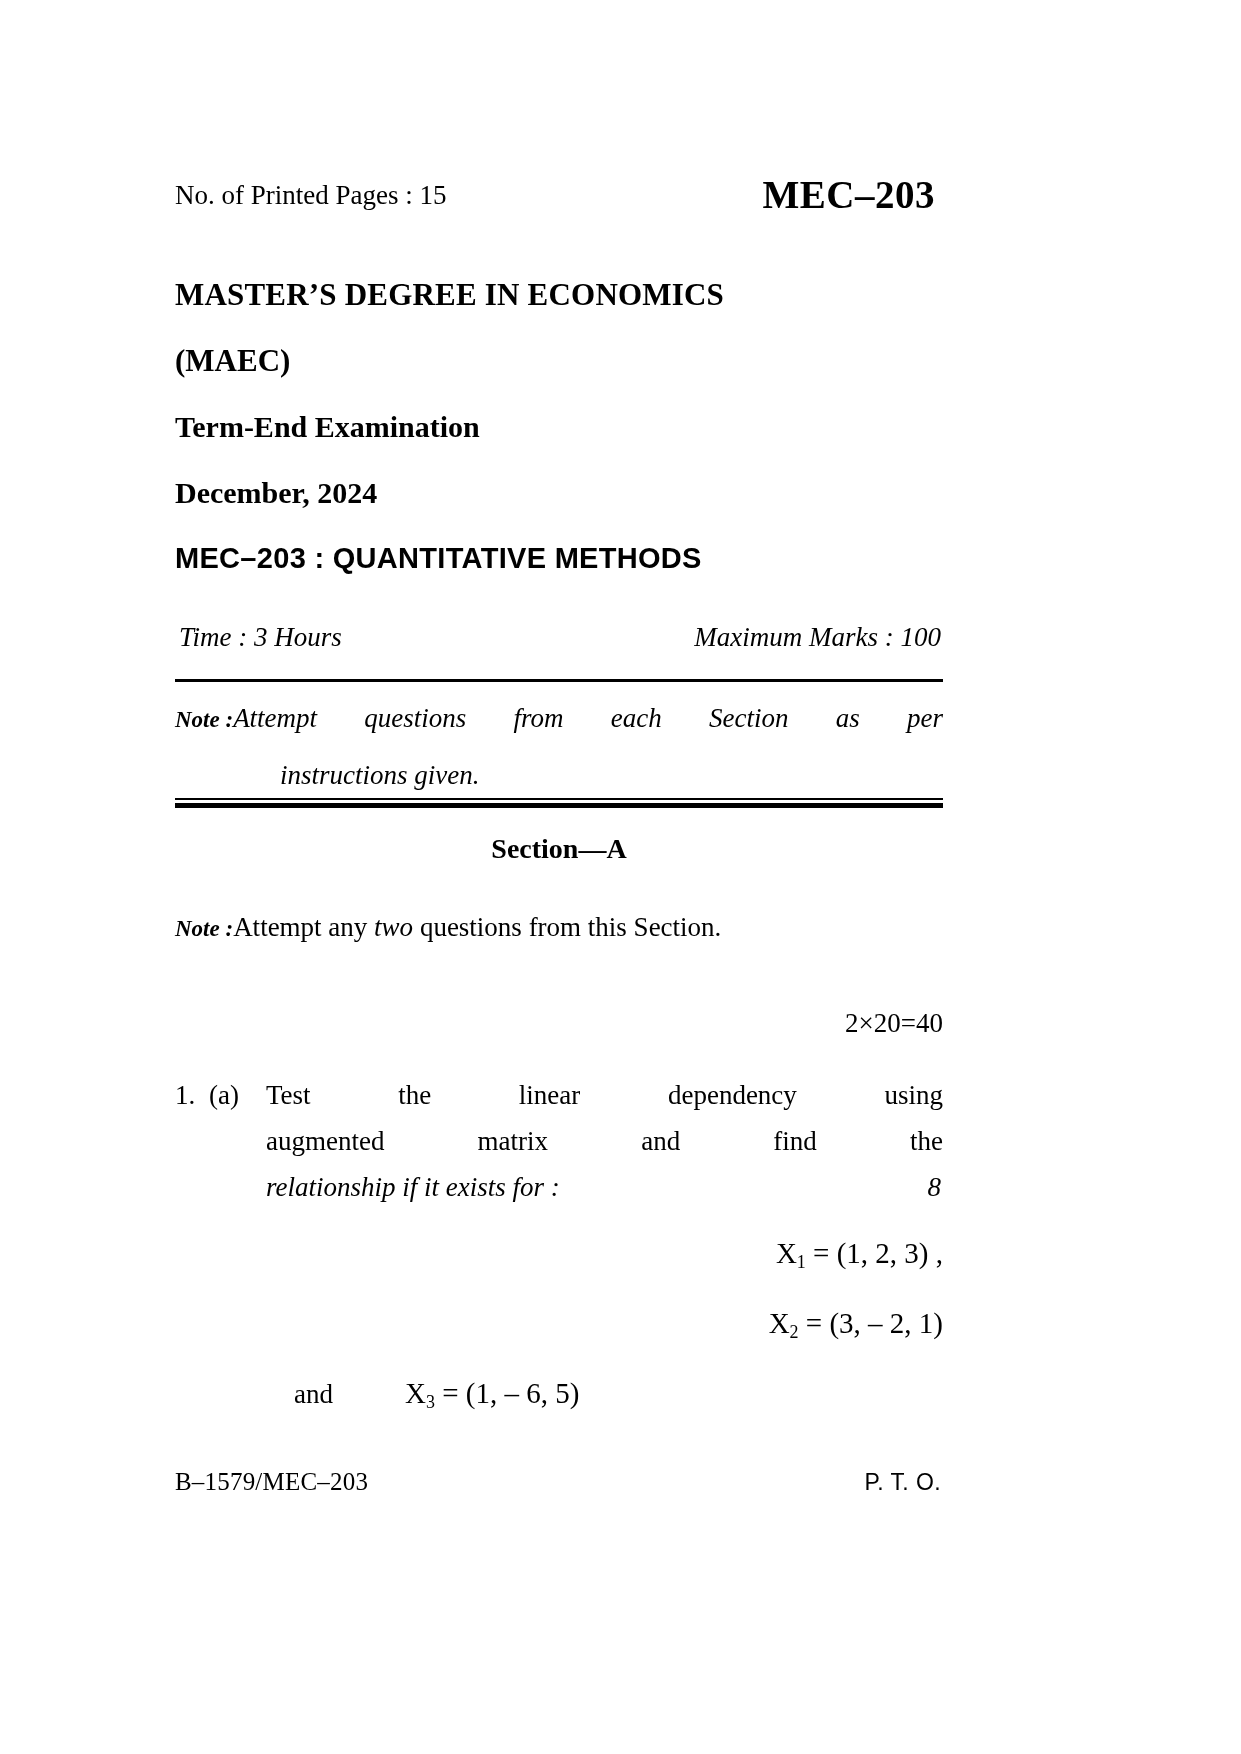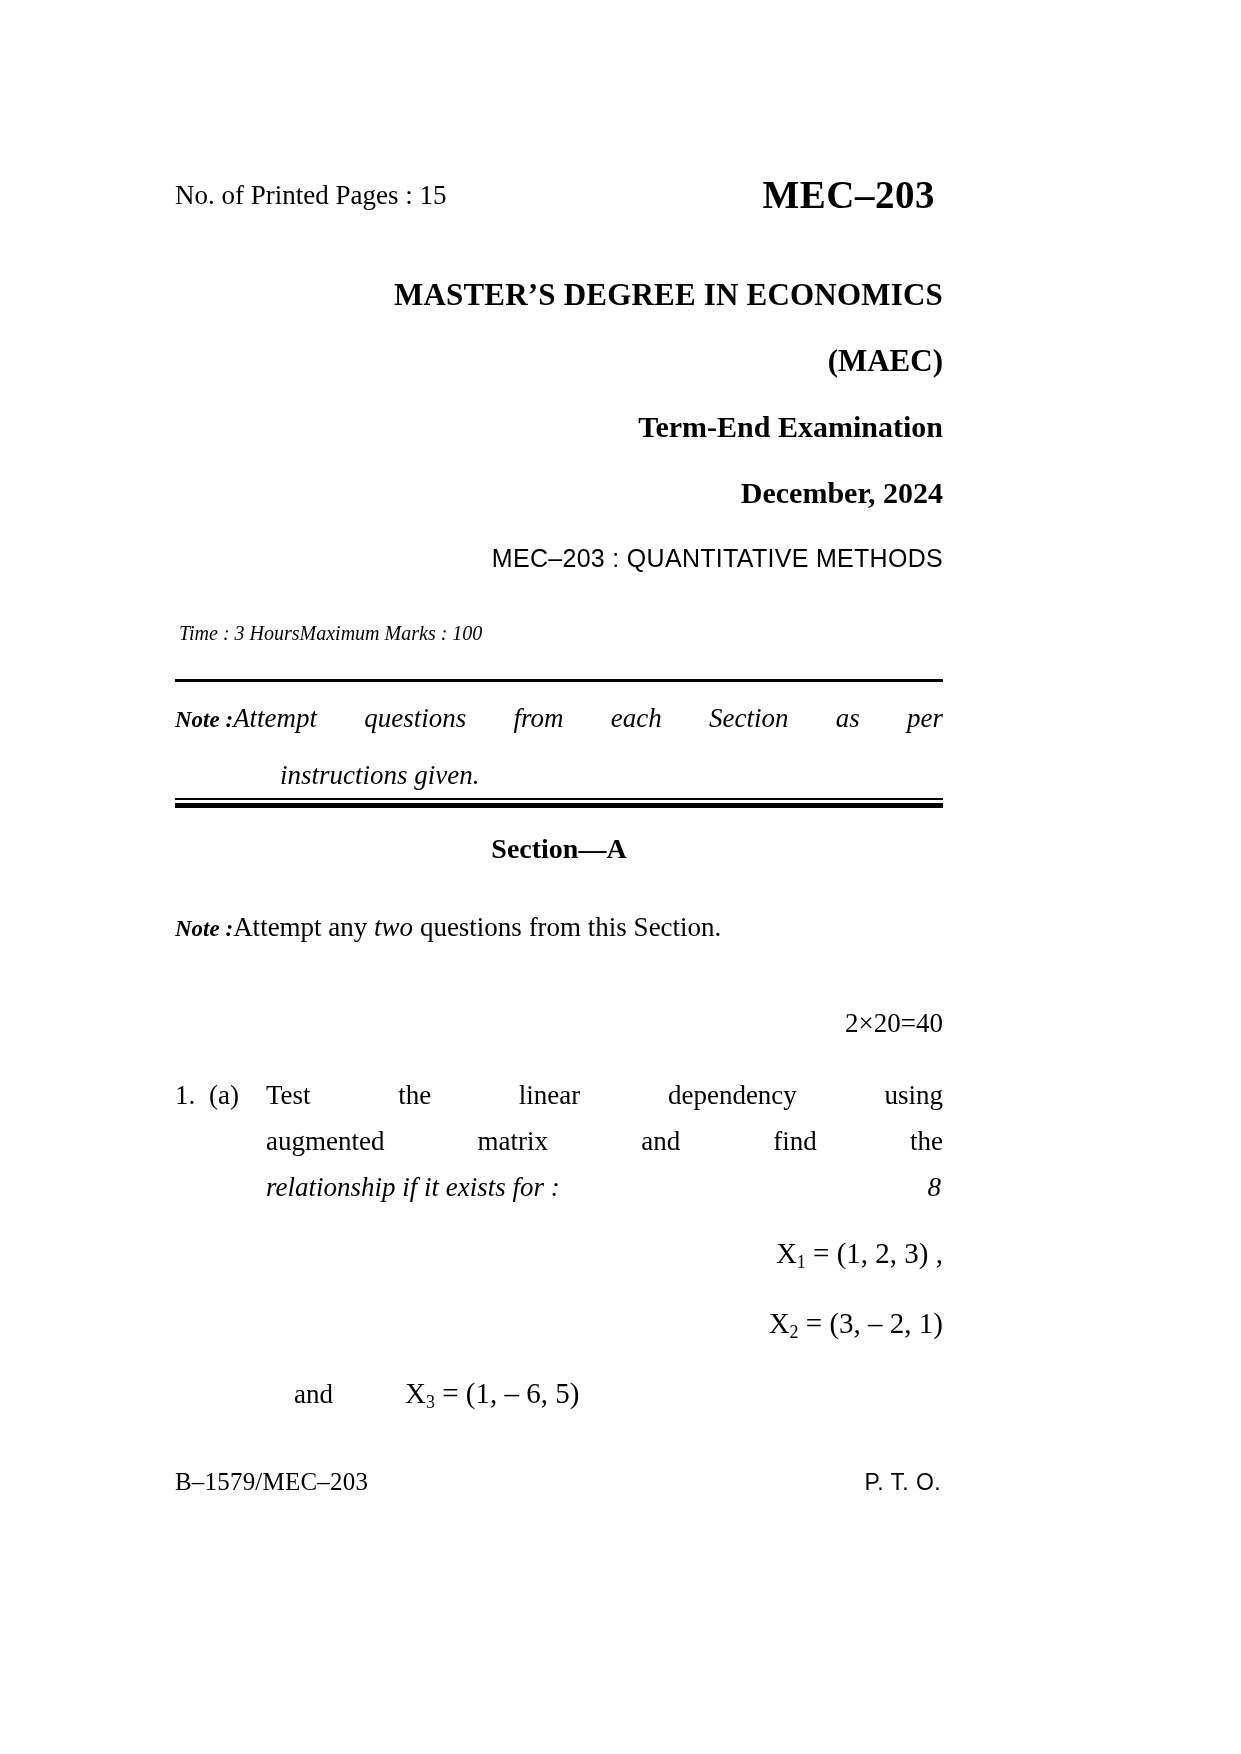--- a/index.html
+++ b/index.html
@@ -49,21 +49,21 @@
     position: relative;
     top: 4px;
   }
 
   
   .title-block {
     position: absolute;
     left: 0;
     top: 262px;
     width: 768px;
-    text-align: right;
+    text-align: left;
   }
   .t-line {
     font-weight: bold;
     font-family: "Liberation Serif", serif;
   }
   .t-degree {
     font-size: 31px;
     line-height: 66px;
     letter-spacing: 0.2px;
   }
@@ -73,38 +73,38 @@
   }
   .t-exam {
     font-size: 30px;
     line-height: 66px;
   }
   .t-date {
     font-size: 30px;
     line-height: 66px;
   }
   .t-subject {
-    font-size: 25px;
+    font-size: 29px;
     line-height: 64px;
     font-family: "Liberation Sans", sans-serif;
-    font-weight: normal;
+    font-weight: bold;
     letter-spacing: 0.3px;
   }
 
   
   .time-row {
     position: absolute;
     left: 0;
     top: 622px;
     width: 768px;
     display: flex;
-    justify-content: flex-start;
-    align-items: baseline;
-    font-style: italic;
-    font-size: 20px;
+    justify-content: space-between;
+    align-items: baseline;
+    font-style: italic;
+    font-size: 27px;
     font-family: "Liberation Serif", serif;
   }
   .time-row .left { padding-left: 4px; }
   .time-row .right { padding-right: 2px; }
 
   
   .rule-single {
     position: absolute;
     left: 0;
     top: 679px;

